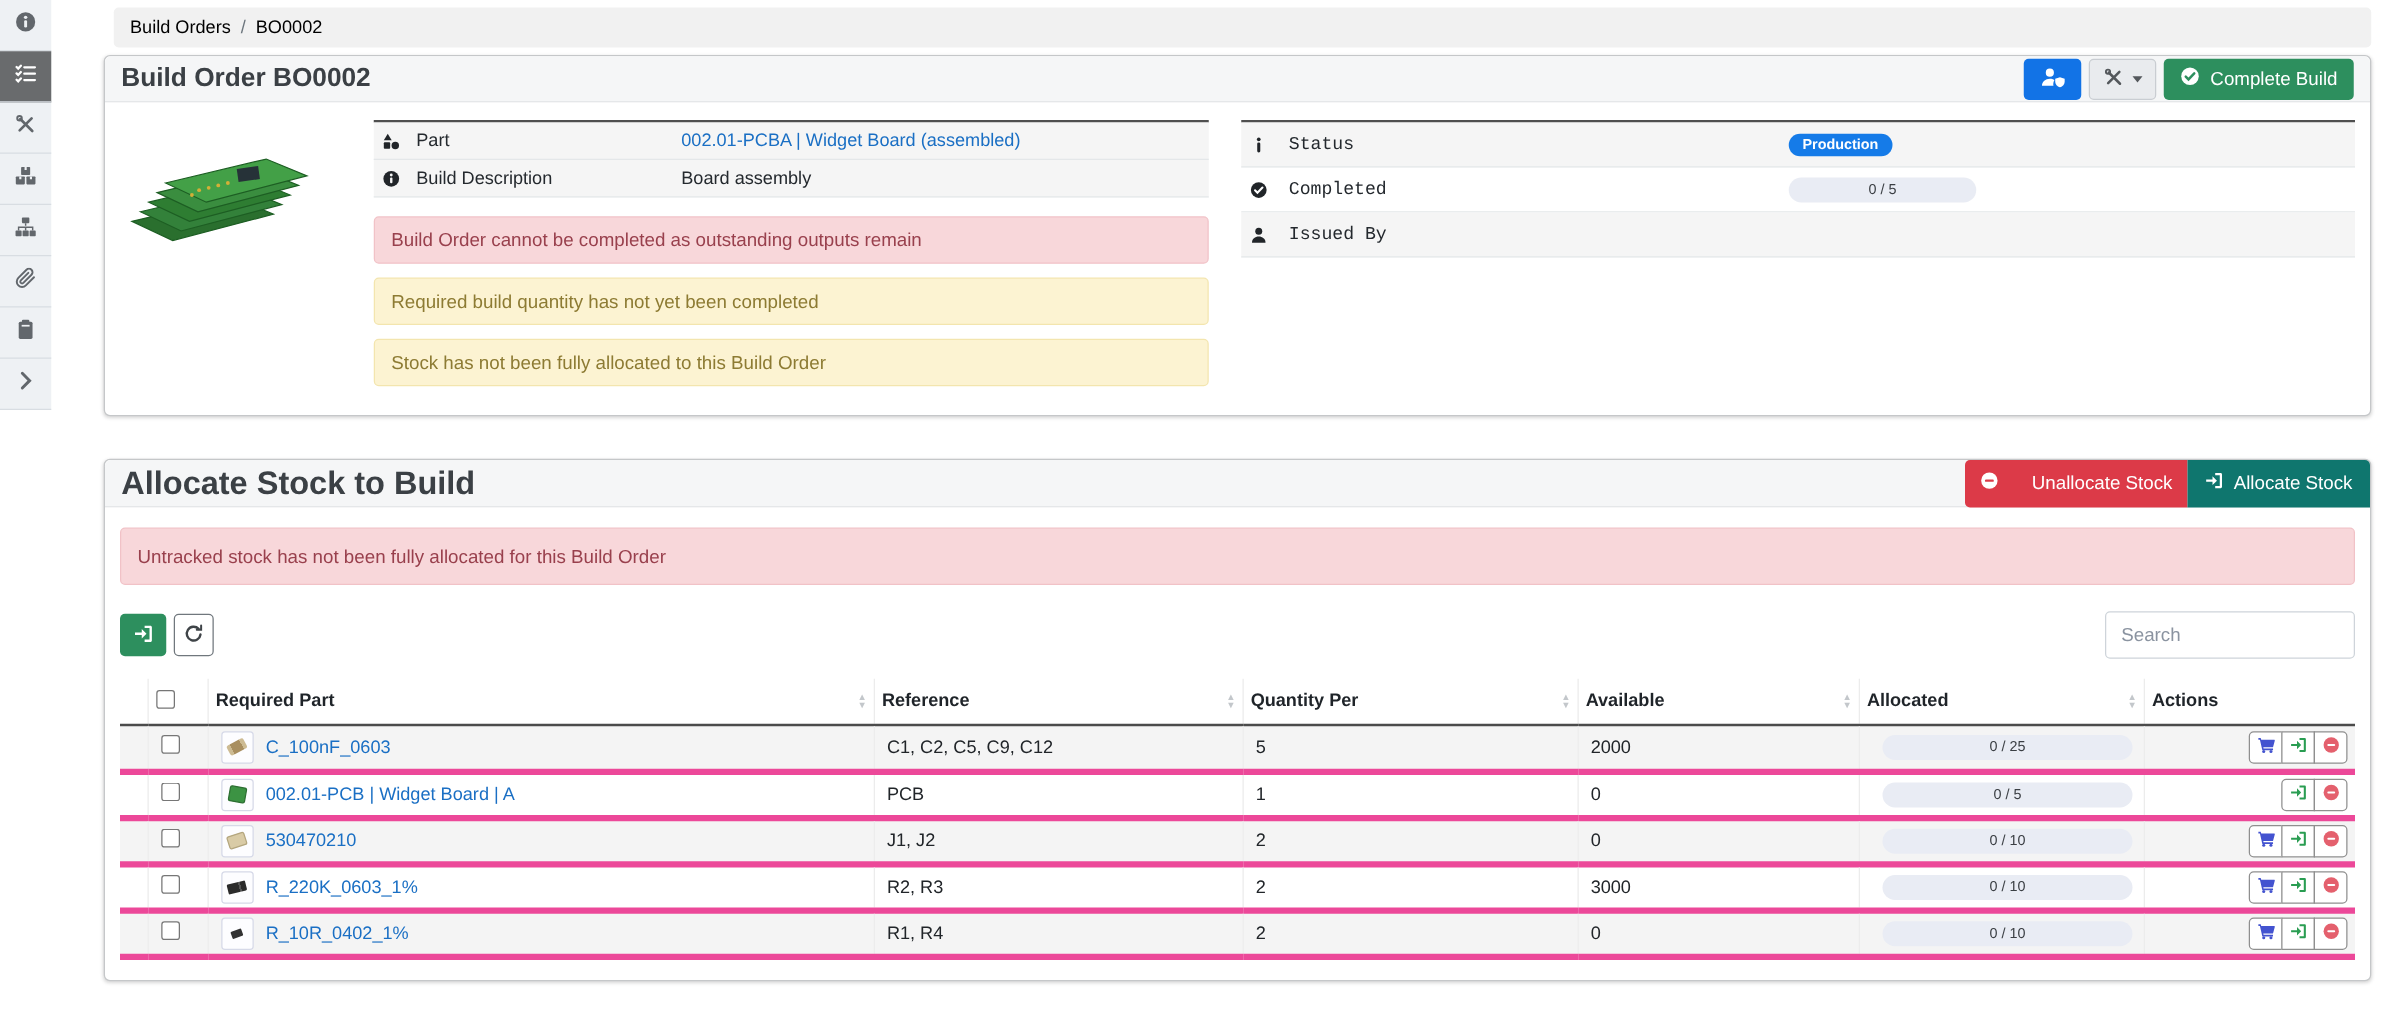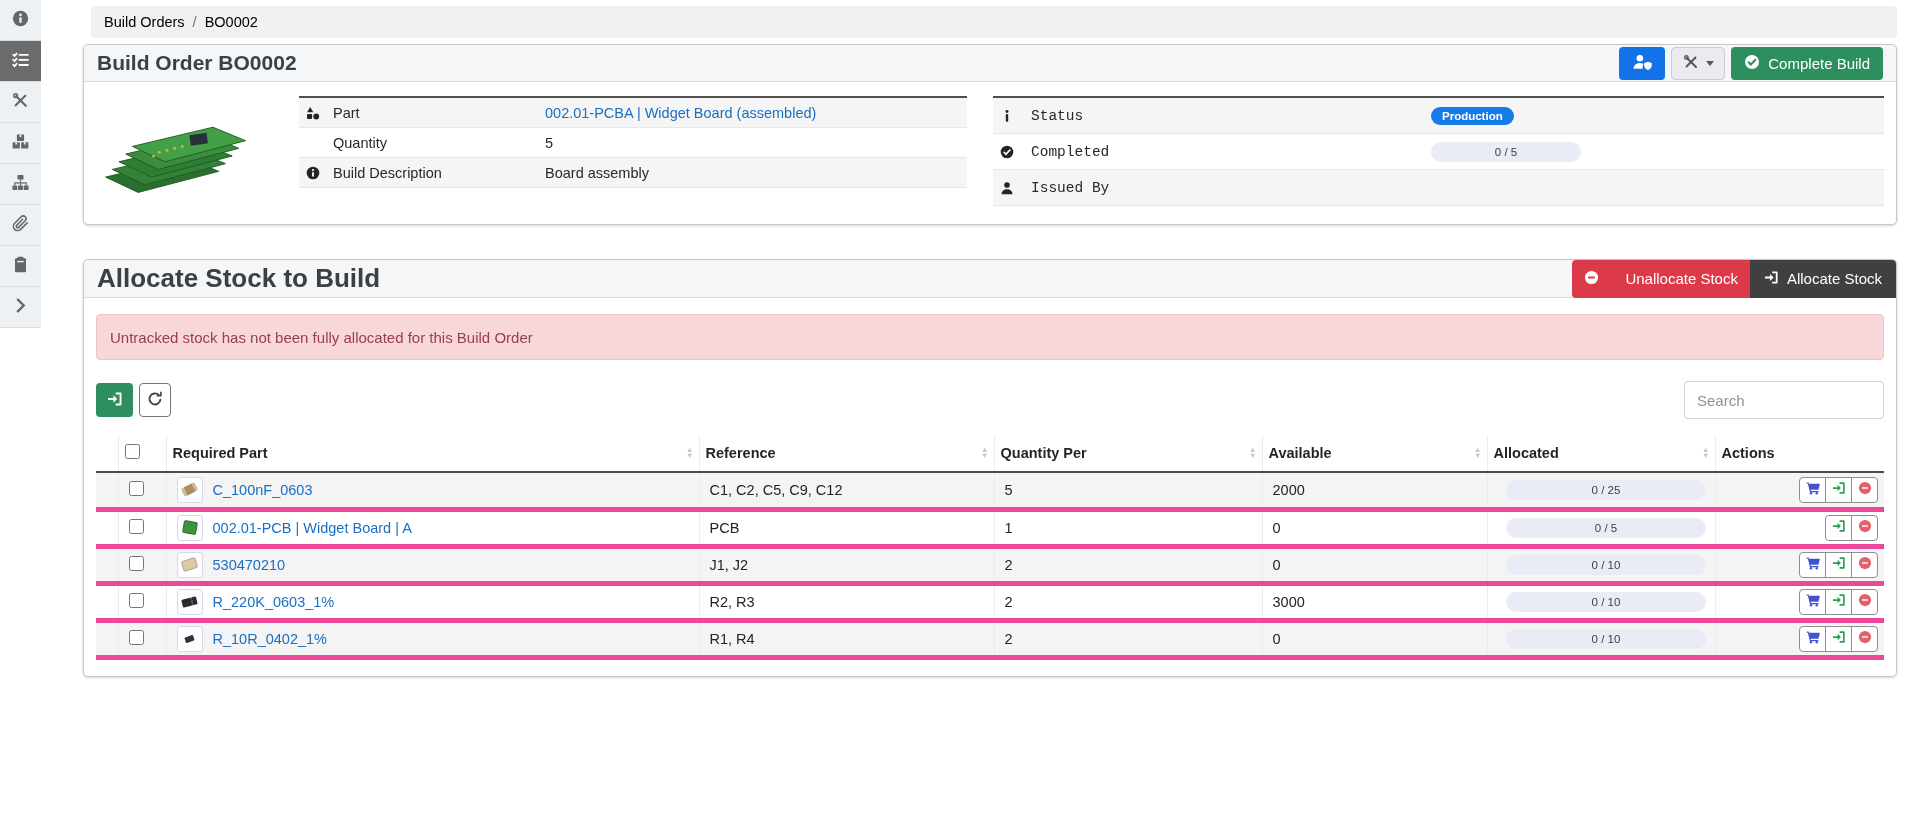--- a/index.html
+++ b/index.html
@@ -59,21 +59,21 @@
   .alert { border-radius:4px; padding:0 13px; height:38px; display:flex; align-items:center; font-size:15px; margin-bottom:11px; }
   .alert-danger { background:#f8d7da; border:1px solid #f1c2c7; color:#99404d; }
   .alert-warning { background:#fcf3d2; border:1px solid #f3e5ae; color:#8d7b33; }
 
   
   .card2 { margin-top:34px; }
   .card2 .card-header { height:38px; padding-right:0; }
   .sec-title { font-size:26px; font-weight:700; color:#3b4045; }
   .alloc-btns { margin-left:auto; display:flex; height:38px; }
   .btn-unallocate { background:#dc3a48; color:#fff; font-size:15px; padding:0 12px; gap:26px; border-radius:4px 0 0 4px; }
-  .btn-allocate { background:#404040; color:#fff; font-size:15px; padding:0 14px; gap:8px; border-radius:0 4px 0 0;justify-content:flex-end; }
+  .btn-allocate { background:#0f766e; color:#fff; font-size:15px; padding:0 14px; gap:8px; border-radius:0 4px 0 0;justify-content:flex-end; }
   .alloc-btns svg { width:15px; height:15px; }
 
   .card2-body { padding:0 12px 16px 12px; }
   .alert-untracked { margin-top:16px; height:46px; font-size:15px; }
 
   .toolbar { margin-top:21px; display:flex; align-items:center; }
   .btn-sq-allocate { width:37px; height:34px; background:#2d8f5e; border-radius:4px; }
   .btn-sq-allocate svg { width:16px; height:16px; }
   .btn-refresh { width:32px; height:34px; background:#fff; border:1px solid #70777d; border-radius:4px; margin-left:6px; }
   .btn-refresh svg { width:16px; height:16px; }
@@ -229,38 +229,38 @@
             <span class="d-ic">
                 <svg viewBox="0 0 16 16" fill="currentColor">
                   <path d="M4.8 1.2L8.4 7H1.2z"></path>
                   <rect x="1.2" y="9" width="5.8" height="5.8" rx="0.8"></rect>
                   <circle cx="11.7" cy="11.9" r="3.4"></circle>
                 </svg>
               </span>
             <span class="d-label">Part</span>
             <span class="d-value"><a href="#">002.01-PCBA | Widget Board (assembled)</a></span>
           </div>
-          <div class="drow">
-            <span class="d-ic"></span>
-            <span class="d-label">Quantity</span>
-            <span class="d-value">5</span>
-          </div>
           <div class="drow striped">
             <span class="d-ic">
                 <svg viewBox="0 0 16 16">
                   <circle cx="8" cy="8" r="7.2" fill="currentColor"></circle>
                   <circle cx="8" cy="4.6" r="1.3" fill="#f5f5f5"></circle>
                   <rect x="6.9" y="6.8" width="2.2" height="5.4" rx="1" fill="#f5f5f5"></rect>
                 </svg>
               </span>
             <span class="d-label">Build Description</span>
             <span class="d-value">Board assembly</span>
           </div>
         </div>
 
+        <div class="alerts">
+          <div class="alert alert-danger">Build Order cannot be completed as outstanding outputs remain</div>
+          <div class="alert alert-warning">Required build quantity has not yet been completed</div>
+          <div class="alert alert-warning">Stock has not been fully allocated to this Build Order</div>
+        </div>
       </div>
 
       <div class="right-col">
         <div class="dtable">
           <div class="drow striped">
             <span class="d-ic">
                 <svg viewBox="0 0 16 16" fill="currentColor">
                   <circle cx="8" cy="2.8" r="1.7"></circle>
                   <rect x="6.6" y="5.6" width="2.8" height="9.2" rx="1.3"></rect>
                 </svg>

